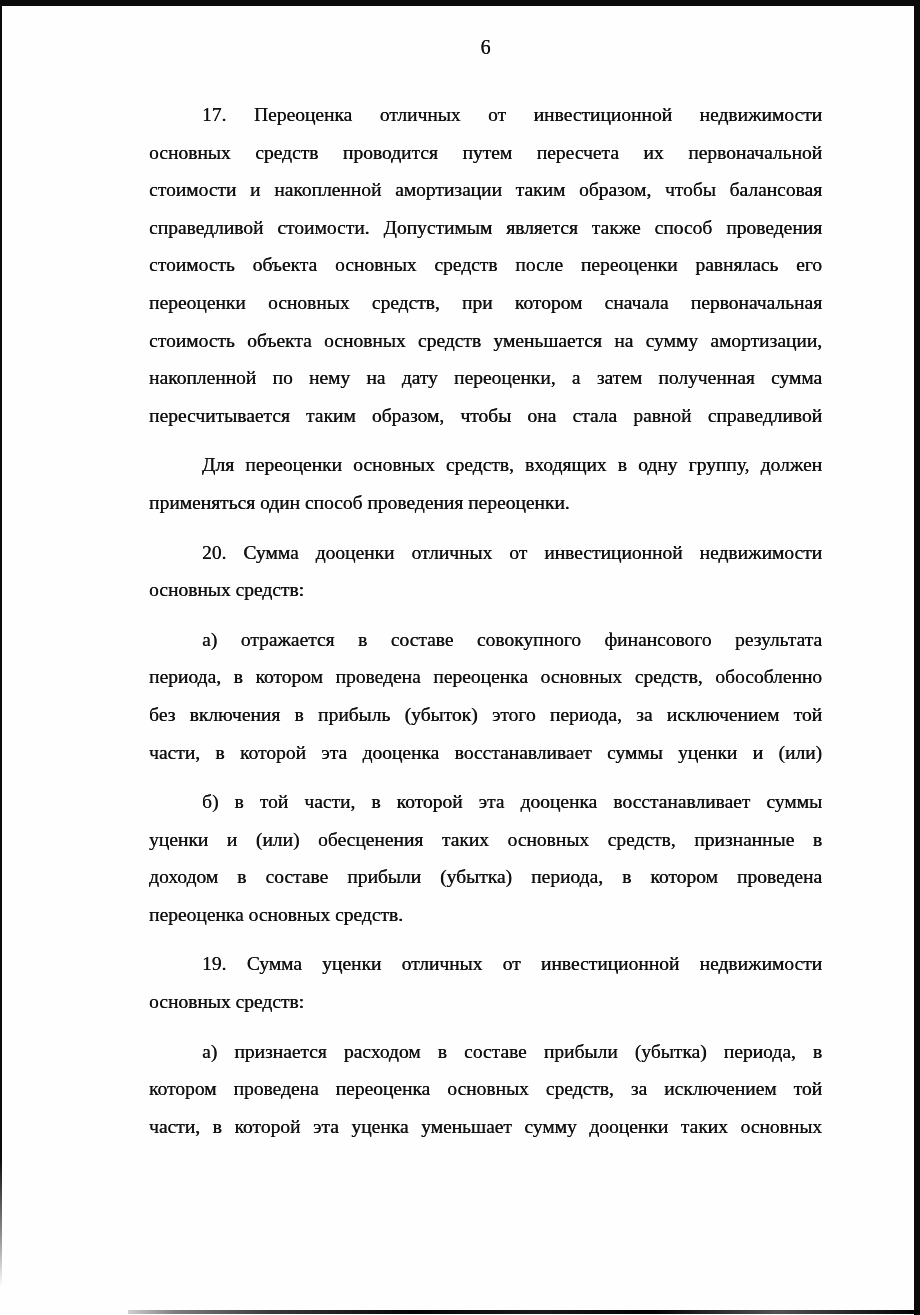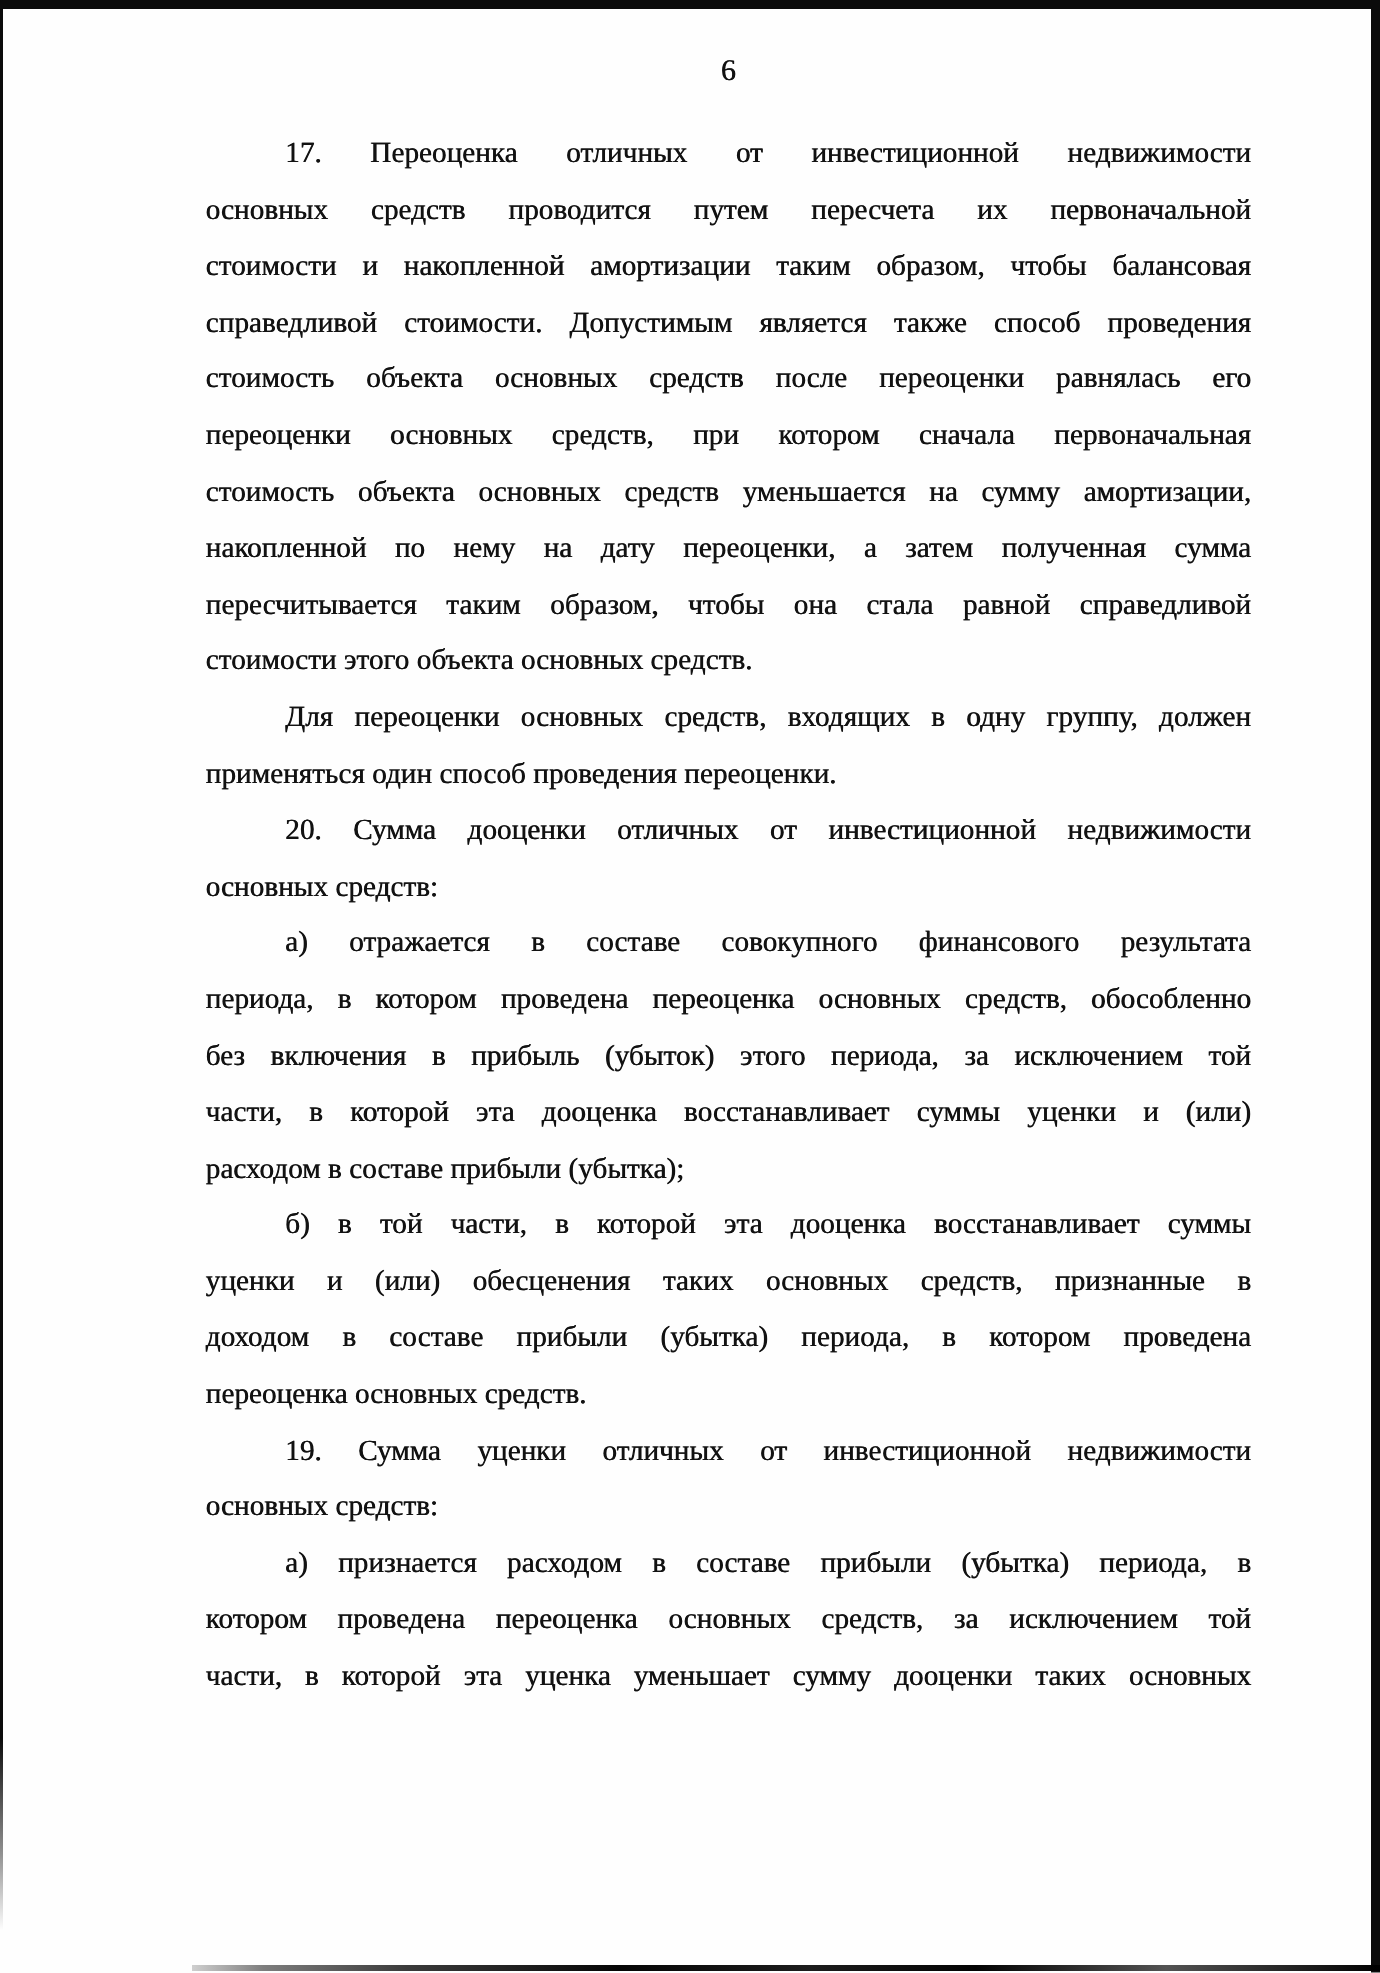--- a/index.html
+++ b/index.html
@@ -39,21 +39,21 @@
     position: absolute; top: 36px; left: 137px; width: 697px;
     text-align: center;
     font-size: 20px;
     text-shadow: 0.35px 0 currentColor;
   }
   .text-block {
     position: absolute; top: 84px; left: 137px; width: 697px;
     font-size: 19.5px;
     text-shadow: 0.35px 0 currentColor;
   }
-  .para { margin: 0; }
+  .para { margin: 12px; }
   .line {
     height: 37.6px;
     line-height: 37.6px;
     text-align: justify;
     text-align-last: justify;
     white-space: nowrap;
   }
   .line.first { padding-left: 53px; }
   .line.end { text-align-last: left; }
 </style>
@@ -71,36 +71,34 @@
     <div class="para">
       <div class="line first">17. Переоценка отличных от инвестиционной недвижимости</div>
       <div class="line">основных средств проводится путем пересчета их первоначальной</div>
       <div class="line">стоимости и накопленной амортизации таким образом, чтобы балансовая</div>
       <div class="line">справедливой стоимости. Допустимым является также способ проведения</div>
       <div class="line">стоимость объекта основных средств после переоценки равнялась его</div>
       <div class="line">переоценки основных средств, при котором сначала первоначальная</div>
       <div class="line">стоимость объекта основных средств уменьшается на сумму амортизации,</div>
       <div class="line">накопленной по нему на дату переоценки, а затем полученная сумма</div>
       <div class="line">пересчитывается таким образом, чтобы она стала равной справедливой</div>
-      <div class="line end">стоимости этого объекта основных средств.</div>
     </div>
     <div class="para">
       <div class="line first">Для переоценки основных средств, входящих в одну группу, должен</div>
       <div class="line end">применяться один способ проведения переоценки.</div>
     </div>
     <div class="para">
       <div class="line first">20. Сумма дооценки отличных от инвестиционной недвижимости</div>
       <div class="line end">основных средств:</div>
     </div>
     <div class="para">
       <div class="line first">а) отражается в составе совокупного финансового результата</div>
       <div class="line">периода, в котором проведена переоценка основных средств, обособленно</div>
       <div class="line">без включения в прибыль (убыток) этого периода, за исключением той</div>
       <div class="line">части, в которой эта дооценка восстанавливает суммы уценки и (или)</div>
-      <div class="line end">расходом в составе прибыли (убытка);</div>
     </div>
     <div class="para">
       <div class="line first">б) в той части, в которой эта дооценка восстанавливает суммы</div>
       <div class="line">уценки и (или) обесценения таких основных средств, признанные в</div>
       <div class="line">доходом в составе прибыли (убытка) периода, в котором проведена</div>
       <div class="line end">переоценка основных средств.</div>
     </div>
     <div class="para">
       <div class="line first">19. Сумма уценки отличных от инвестиционной недвижимости</div>
       <div class="line end">основных средств:</div>

